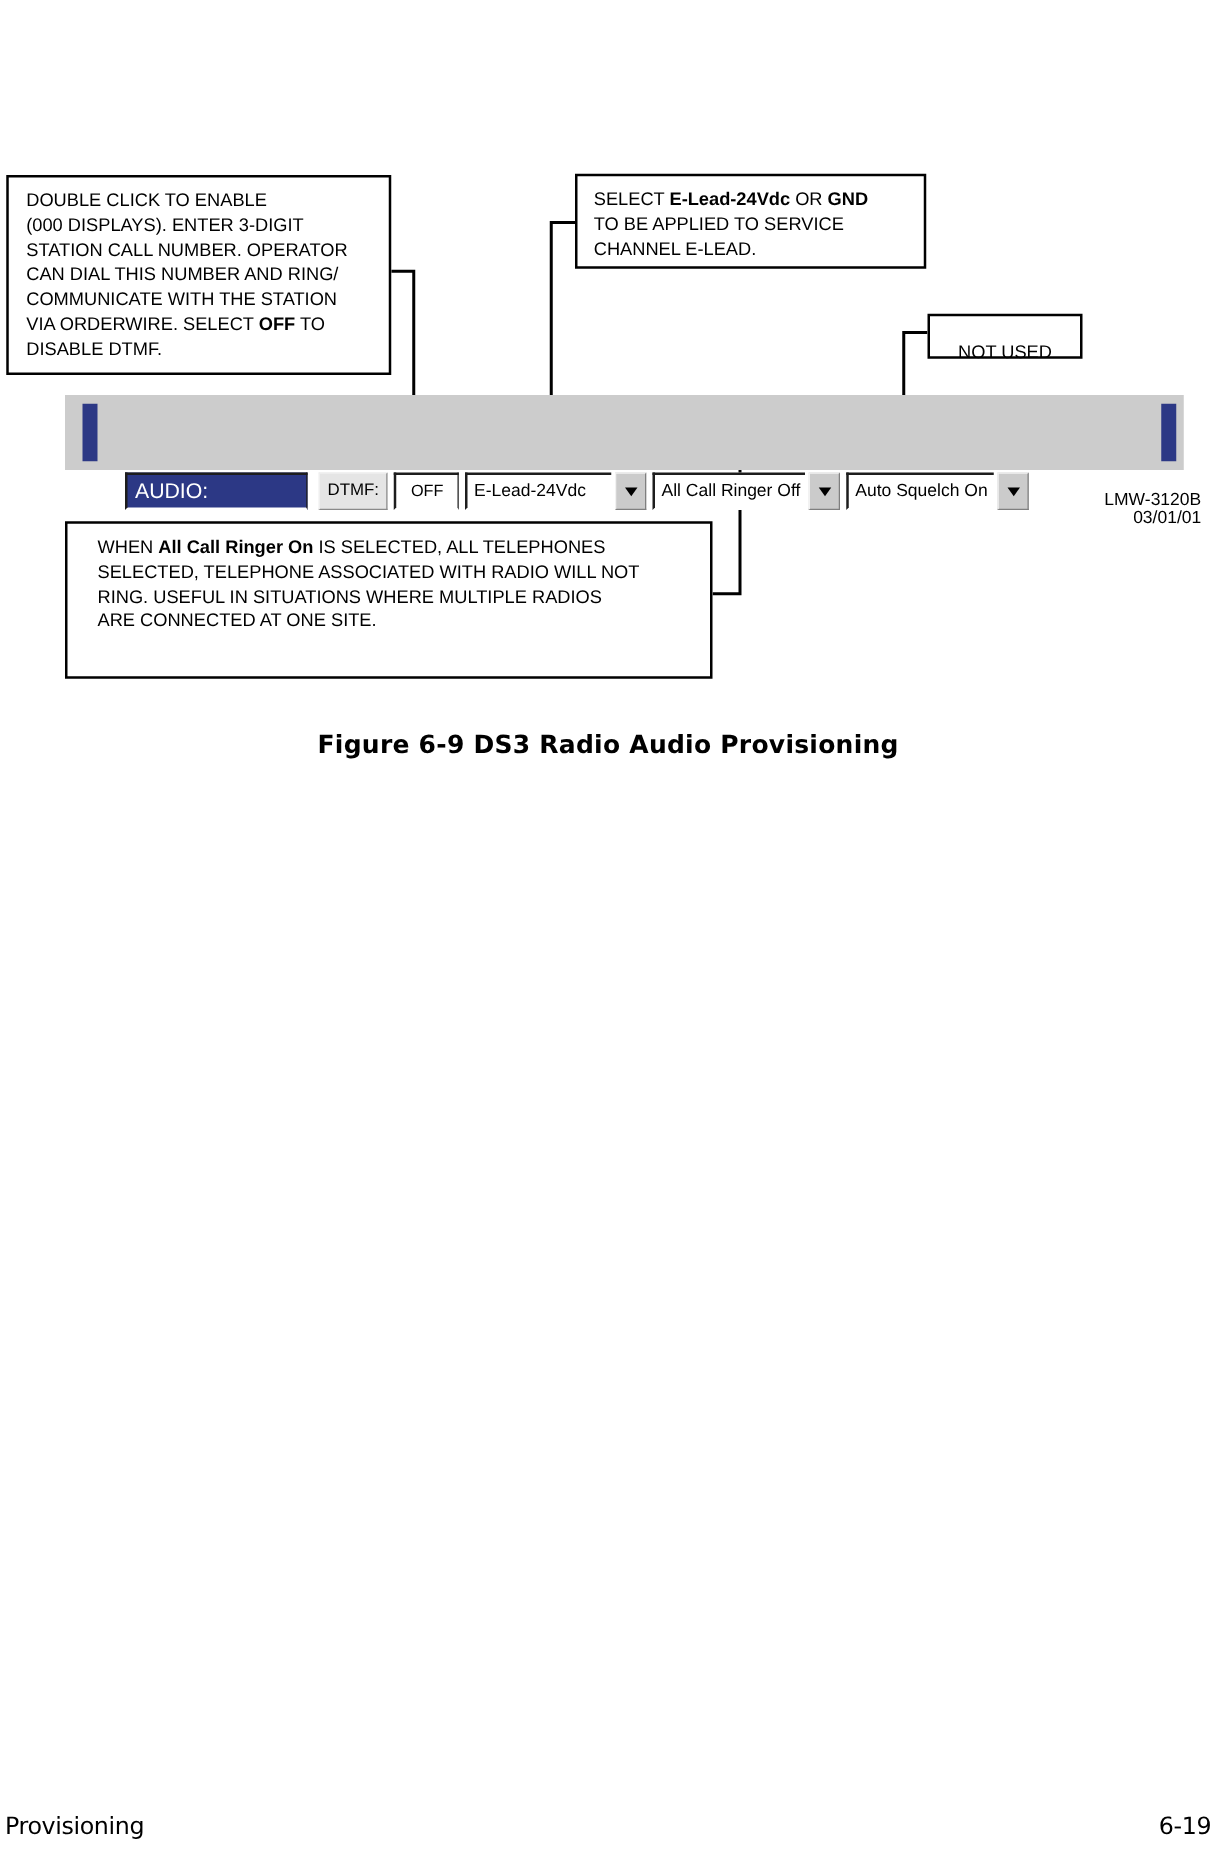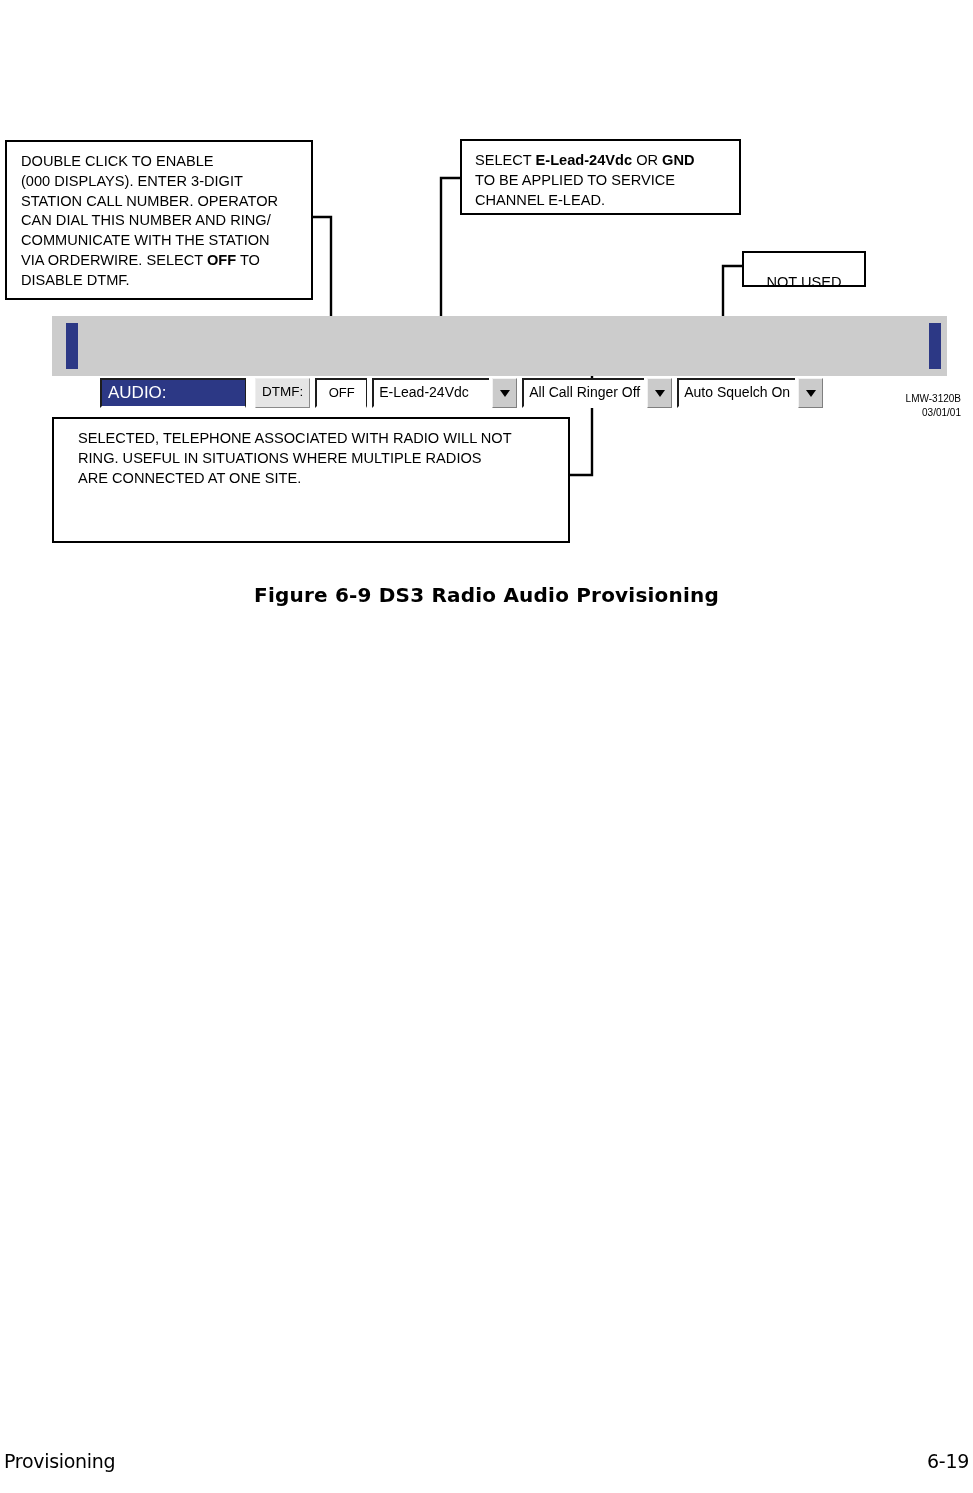--- a/index.html
+++ b/index.html
@@ -212,21 +212,21 @@
     border-right: 5px solid transparent;
     border-top: 7px solid #000000;
   }
 
   
   #lmw-credit {
     position: absolute;
     right: 12px;
     top: 392px;
     text-align: right;
-    font-size: 10px;
+    font-size: 14px;
     line-height: 14px;
     font-family: "Liberation Sans", sans-serif;
     color: #000;
     z-index: 3;
   }
   #lmw-credit span { display: block; }
 
   
   #figure-caption {
     position: absolute;
@@ -303,20 +303,21 @@
   <span class="ct"><span>SELECT </span><b>E-Lead-24Vdc</b><span> OR </span><b>GND</b></span>
   <span class="ct">TO BE APPLIED TO SERVICE</span>
   <span class="ct">CHANNEL E-LEAD.</span>
 </div>
 
 <div class="callout" id="callout-notused">
   <span>NOT USED</span>
 </div>
 
 <div class="callout" id="callout-ringer">
+  <span class="ct"><span>WHEN </span><b>All Call Ringer On</b><span> IS SELECTED, ALL TELEPHONES</span></span>
   <span class="ct">SELECTED, TELEPHONE ASSOCIATED WITH RADIO WILL NOT</span>
   <span class="ct">RING. USEFUL IN SITUATIONS WHERE MULTIPLE RADIOS</span>
   <span class="ct">ARE CONNECTED AT ONE SITE.</span>
 </div>
 
 <div id="audio-panel">
   <div class="panel-accent left"></div>
   <div class="panel-accent right"></div>
 
   <div class="panel-row">

